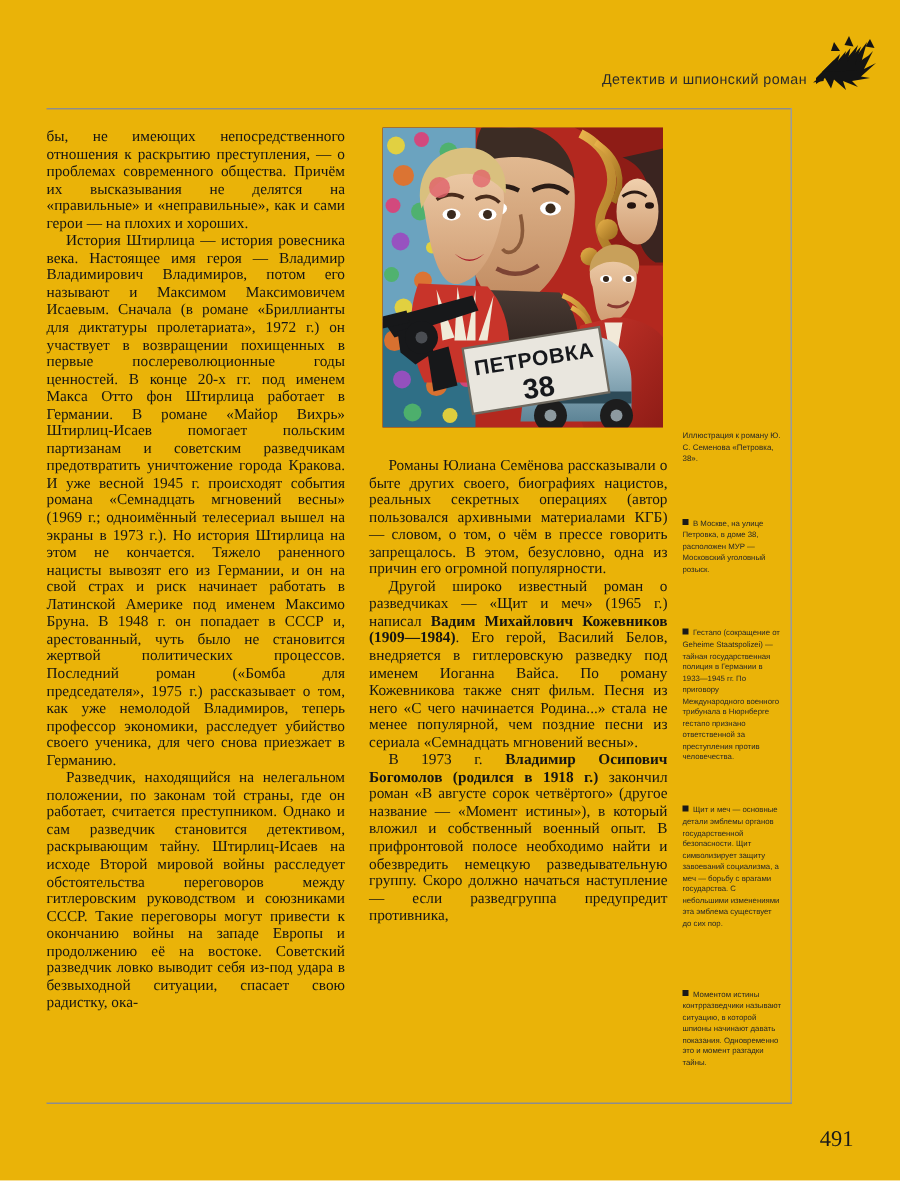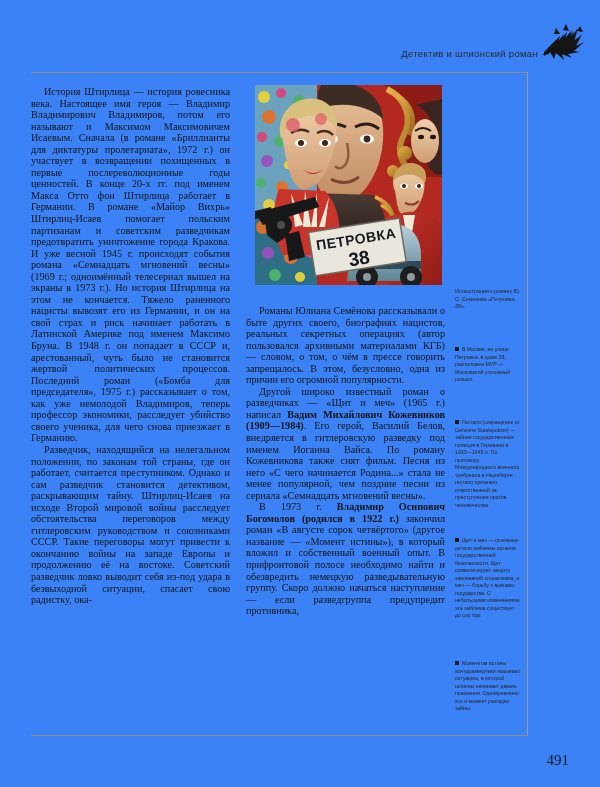--- a/index.html
+++ b/index.html
@@ -12,21 +12,21 @@
     height: 787px;
     position: relative;
     overflow: hidden;
     font-family: "Liberation Serif", "DejaVu Serif", serif;
     color: #1a1a1a;
   }
 
   .page {
     position: absolute;
     inset: 0;
-    background: #3b82f6;
+    background: #eab308;
   }
 
   
   .running-head {
     position: absolute;
     top: 48px;
     right: 62px;
     font-family: "Liberation Sans", sans-serif;
     font-size: 9.5px;
     letter-spacing: 0.3px;
@@ -317,28 +317,29 @@
 
       <g transform="rotate(-9 102 160)">
         <rect x="56" y="140" width="92" height="44" fill="#e9e6de" stroke="#6f6a60" stroke-width="1.5"></rect>
         <text x="102" y="159" text-anchor="middle" font-family="Liberation Sans, sans-serif" font-size="14" font-weight="bold" fill="#16181c" letter-spacing="0.5">ПЕТРОВКА</text>
         <text x="102" y="180" text-anchor="middle" font-family="Liberation Sans, sans-serif" font-size="19" font-weight="bold" fill="#16181c">38</text>
       </g>
     </svg>
   </div>
 
   <div class="col col-1">
+    <p class="no-indent">бы, не имеющих непосредственного отношения к раскрытию преступления, — о проблемах современного общества. Причём их высказывания не делятся на «правильные» и «неправильные», как и сами герои — на плохих и хороших.</p>
     <p>История Штирлица — история ровесника века. Настоящее имя героя — Владимир Владимирович Владимиров, потом его называют и Максимом Максимовичем Исаевым. Сначала (в романе «Бриллианты для диктатуры пролетариата», 1972 г.) он участвует в возвращении похищенных в первые послереволюционные годы ценностей. В конце 20-х гг. под именем Макса Отто фон Штирлица работает в Германии. В романе «Майор Вихрь» Штирлиц-Исаев помогает польским партизанам и советским разведчикам предотвратить уничтожение города Кракова. И уже весной 1945 г. происходят события романа «Семнадцать мгновений весны» (1969 г.; одноимённый телесериал вышел на экраны в 1973 г.). Но история Штирлица на этом не кончается. Тяжело раненного нацисты вывозят его из Германии, и он на свой страх и риск начинает работать в Латинской Америке под именем Максимо Бруна. В 1948 г. он попадает в СССР и, арестованный, чуть было не становится жертвой политических процессов. Последний роман («Бомба для председателя», 1975 г.) рассказывает о том, как уже немолодой Владимиров, теперь профессор экономики, расследует убийство своего ученика, для чего снова приезжает в Германию.</p>
     <p>Разведчик, находящийся на нелегальном положении, по законам той страны, где он работает, считается преступником. Однако и сам разведчик становится детективом, раскрывающим тайну. Штирлиц-Исаев на исходе Второй мировой войны расследует обстоятельства переговоров между гитлеровским руководством и союзниками СССР. Такие переговоры могут привести к окончанию войны на западе Европы и продолжению её на востоке. Советский разведчик ловко выводит себя из-под удара в безвыходной ситуации, спасает свою радистку, ока-</p>
   </div>
 
   <div class="col col-2">
     <p>Романы Юлиана Семёнова рассказывали о быте других своего, биографиях нацистов, реальных секретных операциях (автор пользовался архивными материалами КГБ) — словом, о том, о чём в прессе говорить запрещалось. В этом, безусловно, одна из причин его огромной популярности.</p>
     <p>Другой широко известный роман о разведчиках — «Щит и меч» (1965 г.) написал <b>Вадим Михайлович Кожевников (1909—1984)</b>. Его герой, Василий Белов, внедряется в гитлеровскую разведку под именем Иоганна Вайса. По роману Кожевникова также снят фильм. Песня из него «С чего начинается Родина...» стала не менее популярной, чем поздние песни из сериала «Семнадцать мгновений весны».</p>
-    <p>В 1973 г. <b>Владимир Осипович Богомолов (родился в 1922 г.)</b> закончил роман «В августе сорок четвёртого» (другое название — «Момент истины»), в который вложил и собственный военный опыт. В прифронтовой полосе необходимо найти и обезвредить немецкую разведывательную группу. Скоро должно начаться наступление — если разведгруппа предупредит противника,</p>
+    <p>В 1973 г. <b>Владимир Осипович Богомолов (родился в 1918 г.)</b> закончил роман «В августе сорок четвёртого» (другое название — «Момент истины»), в который вложил и собственный военный опыт. В прифронтовой полосе необходимо найти и обезвредить немецкую разведывательную группу. Скоро должно начаться наступление — если разведгруппа предупредит противника,</p>
   </div>
 
   <div class="margin caption">Иллюстрация к роману Ю. С. Семенова «Петровка, 38».</div>
 
   <div class="margin note note-1">
     <span class="marker"></span><span>В Москве, на улице Петровка, в доме 38, расположен МУР — Московский уголовный розыск.</span>
   </div>
 
   <div class="margin note note-2">
     <span class="marker"></span><span>Гестапо (сокращение от Geheime Staatspolizei) — тайная государственная полиция в Германии в 1933—1945 гг. По приговору Международного военного трибунала в Нюрнберге гестапо признано ответственной за преступления против человечества.</span>

